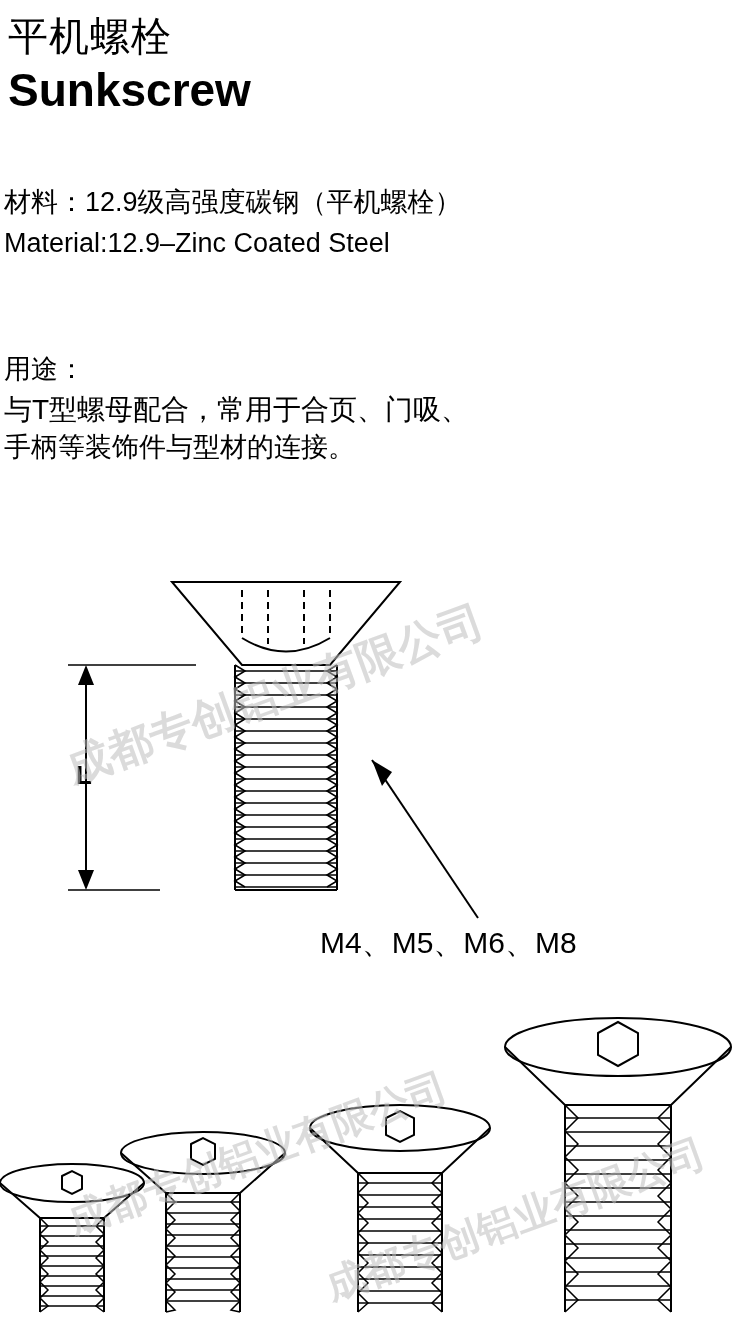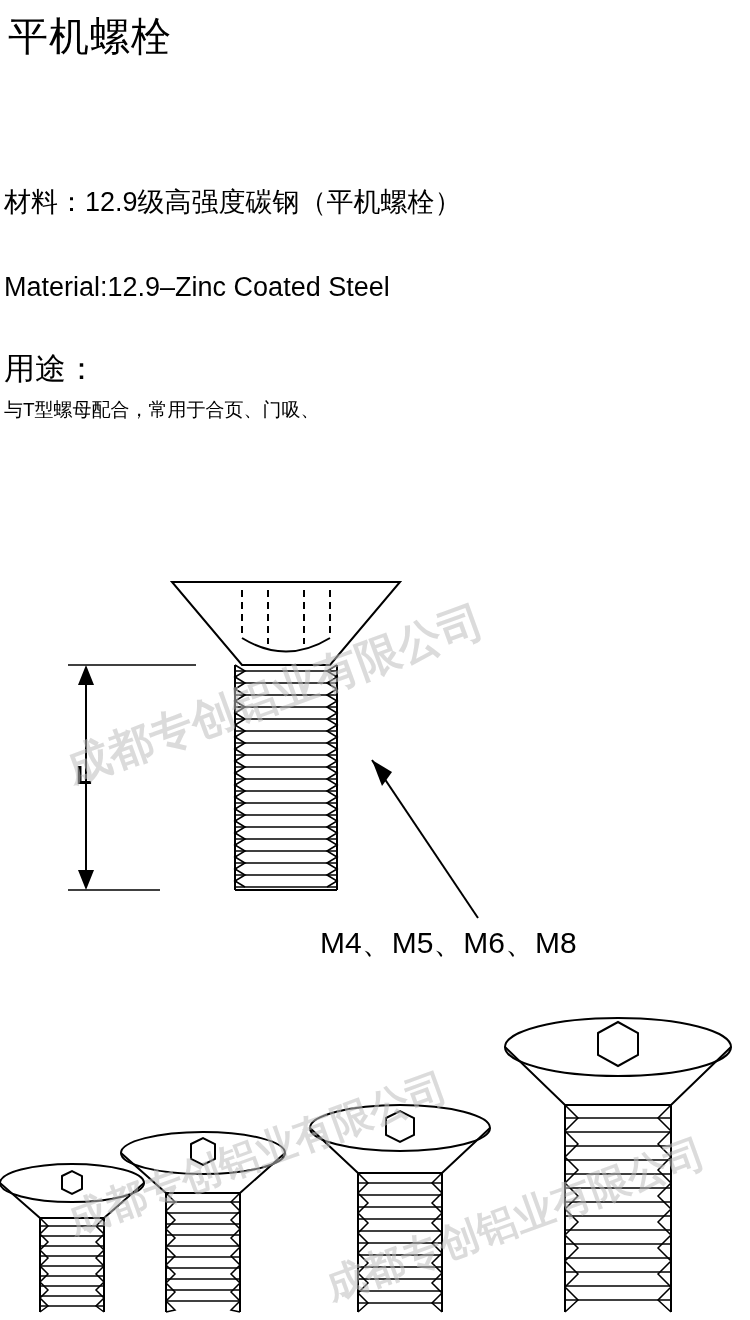--- a/index.html
+++ b/index.html
@@ -54,37 +54,36 @@
     line-height: 32px;
     white-space: nowrap;
   }
   .material-en {
     position: absolute;
     left: 4px;
     top: 227px;
     font-size: 27px;
     line-height: 32px;
     white-space: nowrap;
-    margin-top: 44px;
   }
 
   
   .usage-label {
     position: absolute;
     left: 4px;
     top: 352px;
-    font-size: 31px;
+    font-size: 27px;
     line-height: 34px;
     white-space: nowrap;
   }
   .usage-line1 {
     position: absolute;
     left: 4px;
     top: 393px;
-    font-size: 19px;
+    font-size: 28px;
     line-height: 34px;
     white-space: nowrap;
   }
   .usage-line2 {
     position: absolute;
     left: 4px;
     top: 430px;
     font-size: 27px;
     line-height: 34px;
     white-space: nowrap;
@@ -158,26 +157,28 @@
     transform-origin: left top;
   }
   svg { display: block; }
 </style>
 </head>
 <body>
 
 <div class="page">
 
   <div class="title-cn">平机螺栓</div>
+  <div class="title-en">Sunkscrew</div>
 
   <div class="material-cn">材料：12.9级高强度碳钢（平机螺栓）</div>
   <div class="material-en">Material:12.9–Zinc Coated Steel</div>
 
   <div class="usage-label">用途：</div>
   <div class="usage-line1">与T型螺母配合，常用于合页、门吸、</div>
+  <div class="usage-line2">手柄等装饰件与型材的连接。</div>
 
   <div class="drawing-main">
     <svg width="750" height="440" viewBox="0 0 750 440">
       <g fill="none" stroke="#000000" stroke-width="2">
 
         <path d="M172 42 L400 42 L330 125 L242 125 Z"></path>
 
         <g stroke-dasharray="7,5" stroke-width="2">
           <path d="M242 50 L242 98"></path>
           <path d="M268 50 L268 104"></path>

